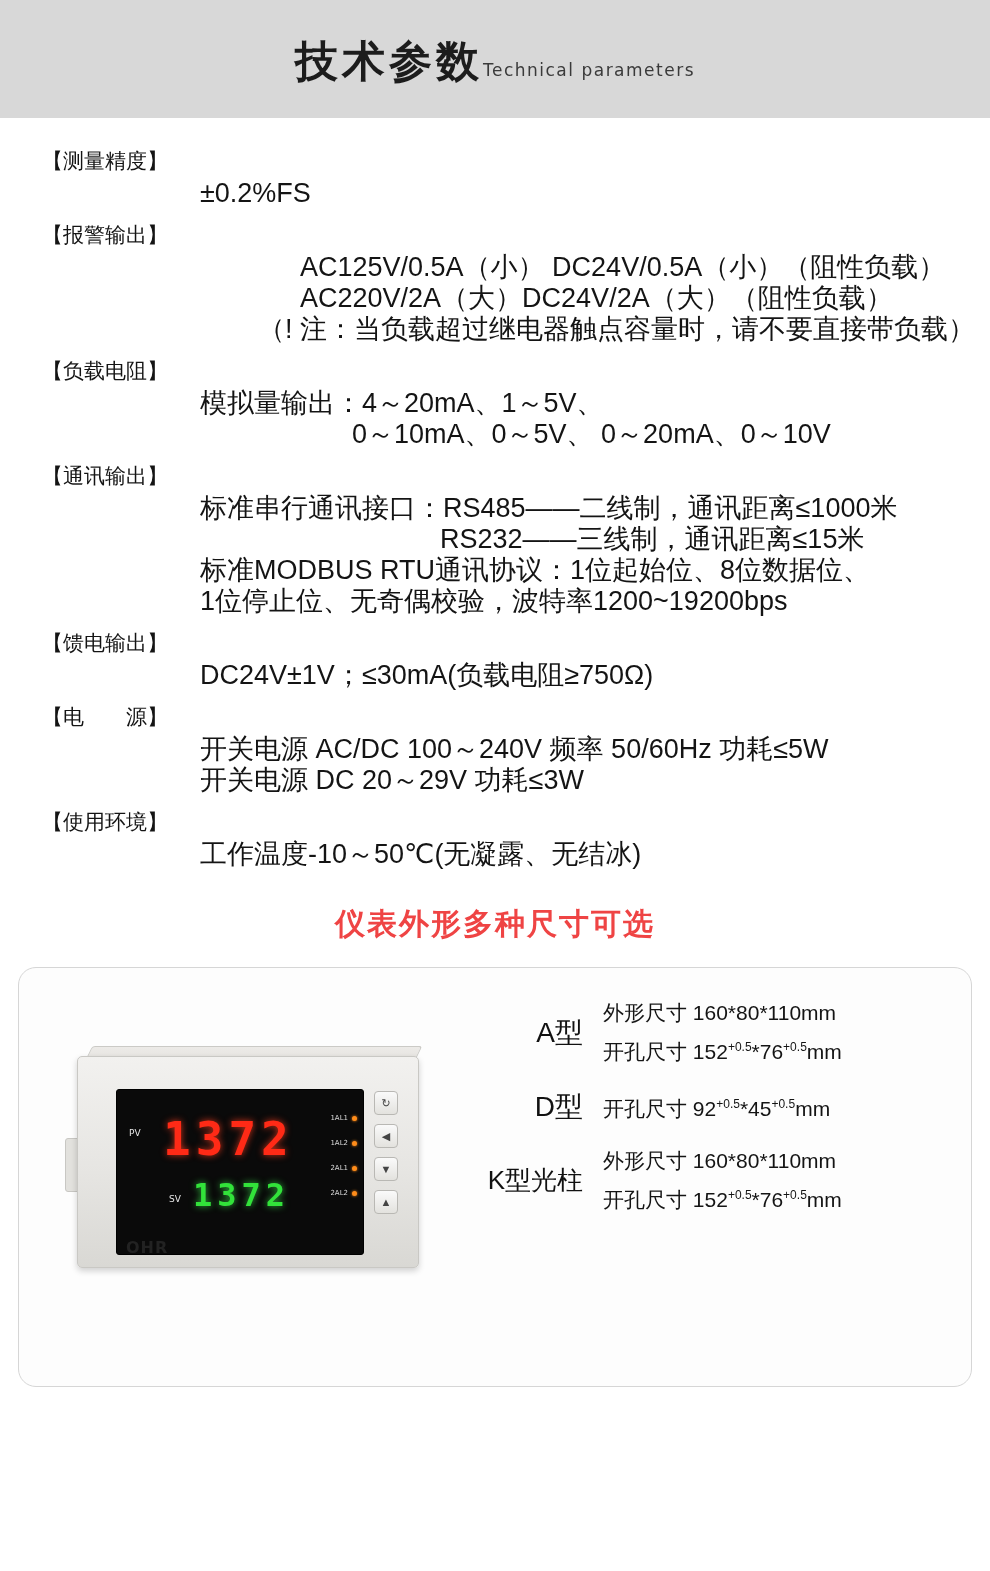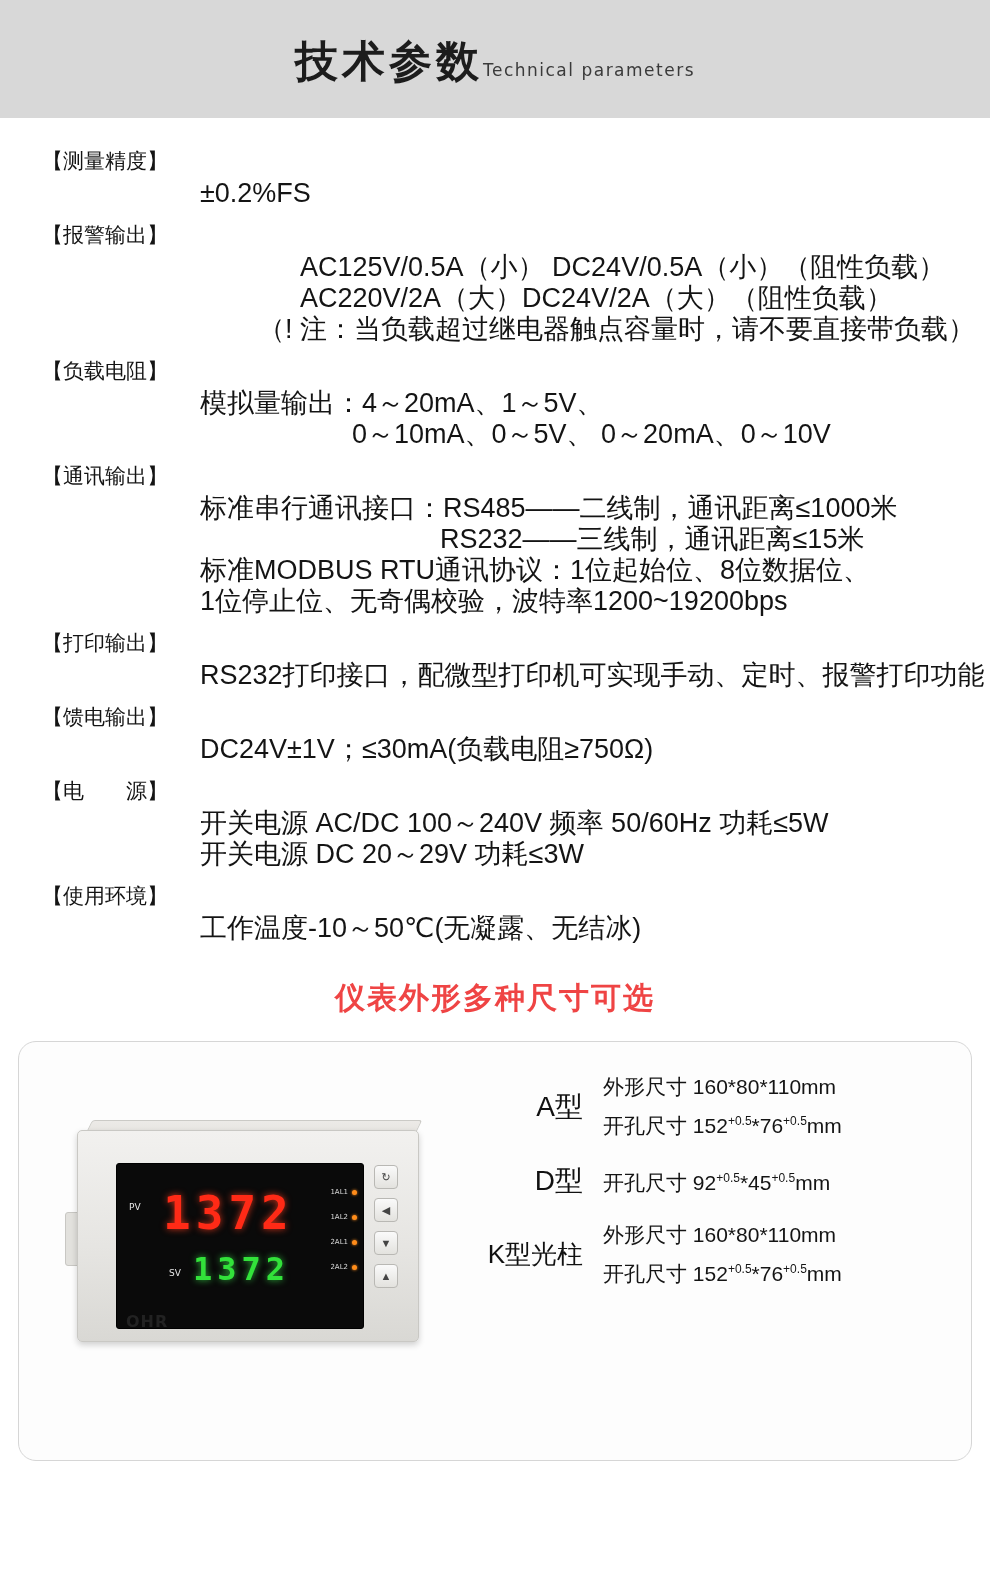--- a/index.html
+++ b/index.html
@@ -278,26 +278,20 @@
   <div class="spec-row">
     <div class="spec-label">【通讯输出】</div>
     <div class="spec-value">
       <span class="ln">标准串行通讯接口：RS485——二线制，通讯距离≤1000米</span>
       <span class="ln indent-3">RS232——三线制，通讯距离≤15米</span>
       <span class="ln">标准MODBUS RTU通讯协议：1位起始位、8位数据位、</span>
       <span class="ln">1位停止位、无奇偶校验，波特率1200~19200bps</span>
     </div>
   </div>
 
-  <div class="spec-row">
-    <div class="spec-label">【打印输出】</div>
-    <div class="spec-value">
-      <span class="ln">RS232打印接口，配微型打印机可实现手动、定时、报警打印功能</span>
-    </div>
-  </div>
 
   <div class="spec-row">
     <div class="spec-label">【馈电输出】</div>
     <div class="spec-value">
       <span class="ln">DC24V±1V；≤30mA(负载电阻≥750Ω)</span>
     </div>
   </div>
 
   <div class="spec-row">
     <div class="spec-label sparse">【电　　源】</div>

